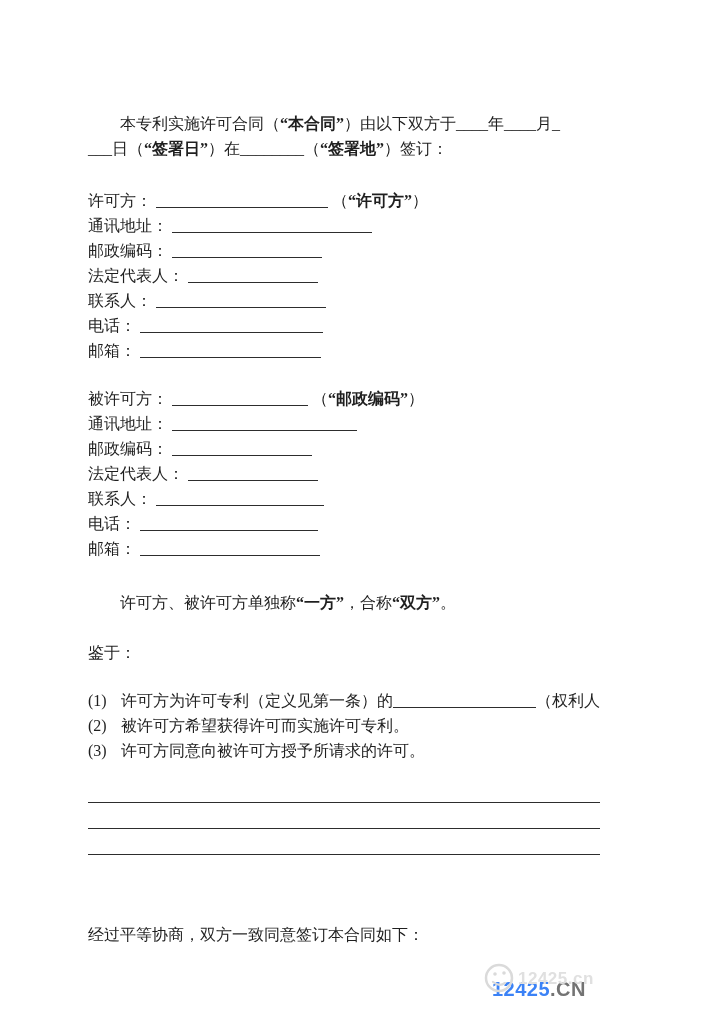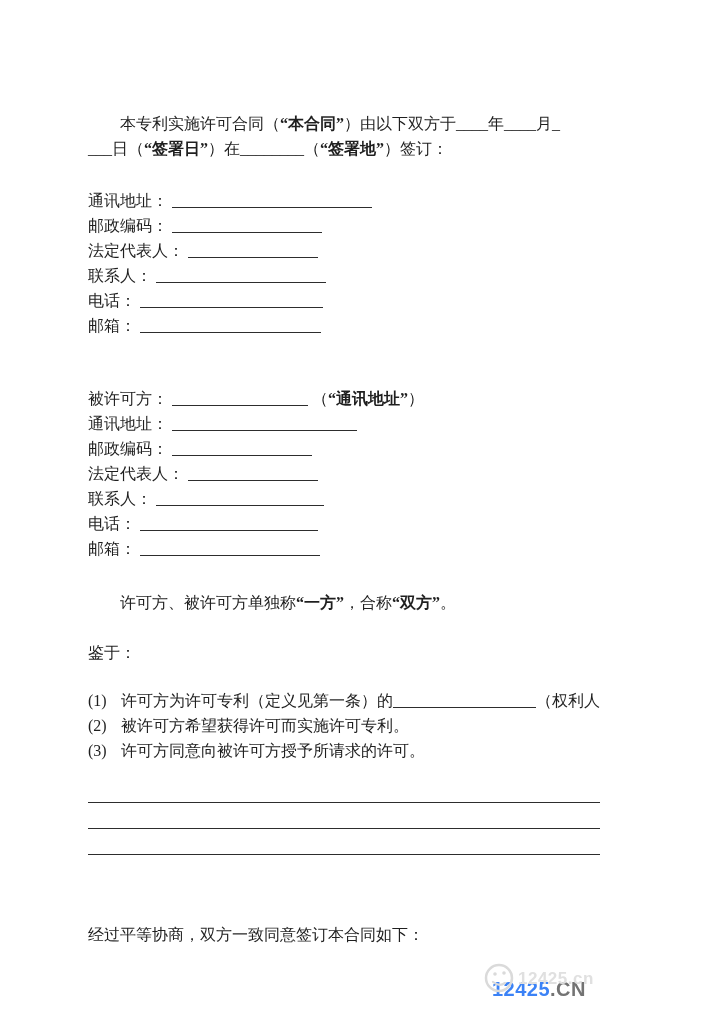--- a/index.html
+++ b/index.html
@@ -36,20 +36,25 @@
 
 <div class="page">
 
   <p class="abs indent" style="top:111px">
     <span>本专利实施许可合同（</span><b>“本合同”</b><span>）由以下双方于____年____月_</span><br>
     <span>___日（</span><b>“签署日”</b><span>）在________（</span><b>“签署地”</b><span>）签订：</span>
   </p>
 
   <div class="abs" style="top:188px">
     <div class="row">
+      <span>许可方：</span>
+      <span class="blank" style="width:172px"></span>
+      <span>（</span><b>“许可方”</b><span>）</span>
+    </div>
+    <div class="row">
       <span>通讯地址：</span>
       <span class="blank" style="width:200px"></span>
     </div>
     <div class="row">
       <span>邮政编码：</span>
       <span class="blank" style="width:150px"></span>
     </div>
     <div class="row">
       <span>法定代表人：</span>
       <span class="blank" style="width:130px"></span>
@@ -65,21 +70,21 @@
     <div class="row">
       <span>邮箱：</span>
       <span class="blank" style="width:181px"></span>
     </div>
   </div>
 
   <div class="abs" style="top:386px">
     <div class="row">
       <span>被许可方：</span>
       <span class="blank" style="width:136px"></span>
-      <span>（</span><b>“通讯地址”</b><span>）</span>
+      <span>（</span><b>“邮政编码”</b><span>）</span>
     </div>
     <div class="row">
       <span>通讯地址：</span>
       <span class="blank" style="width:185px"></span>
     </div>
     <div class="row">
       <span>邮政编码：</span>
       <span class="blank" style="width:140px"></span>
     </div>
     <div class="row">

